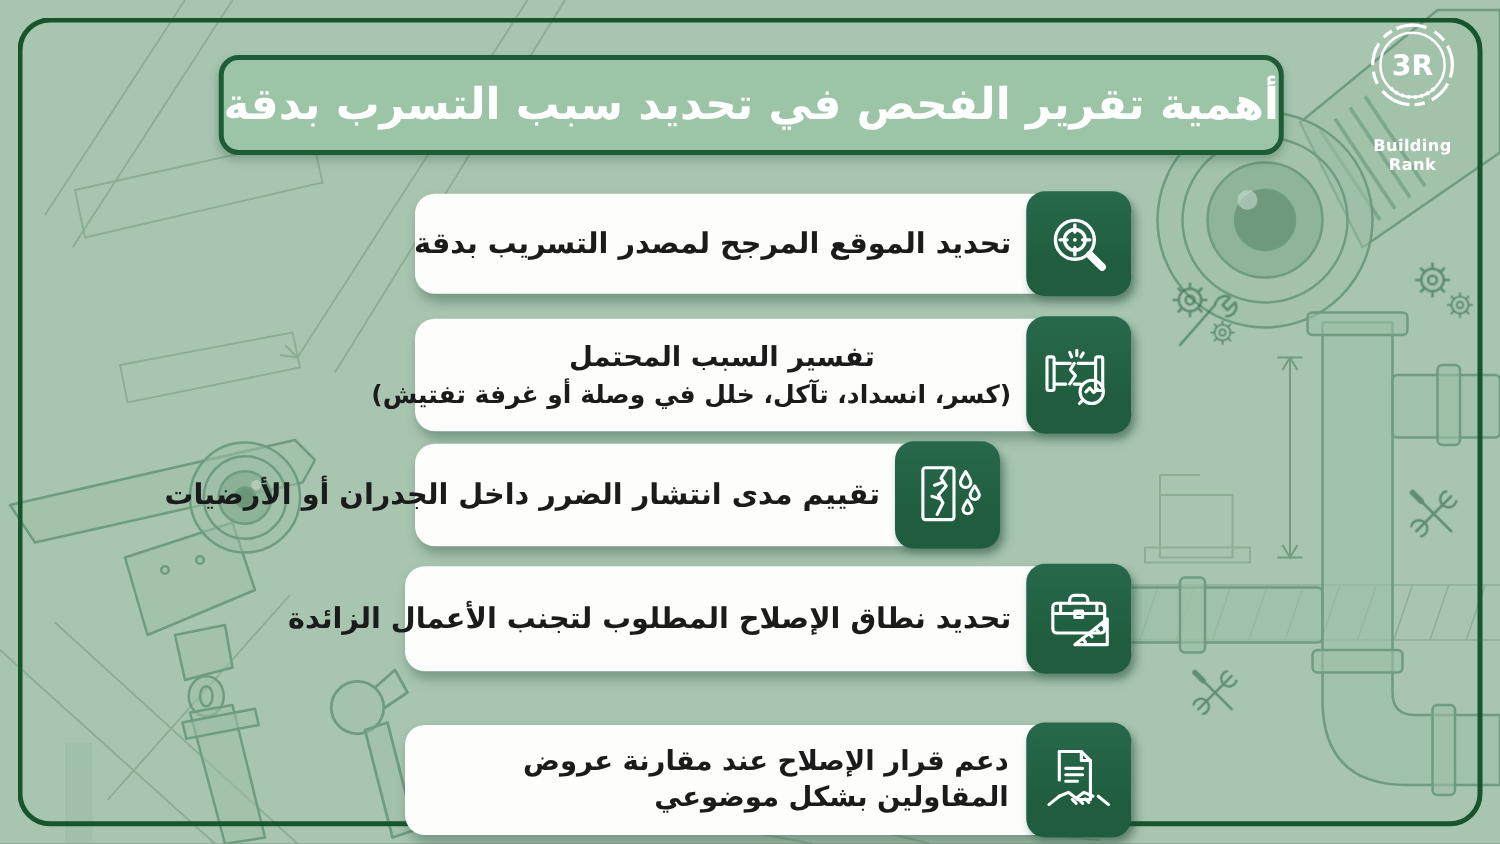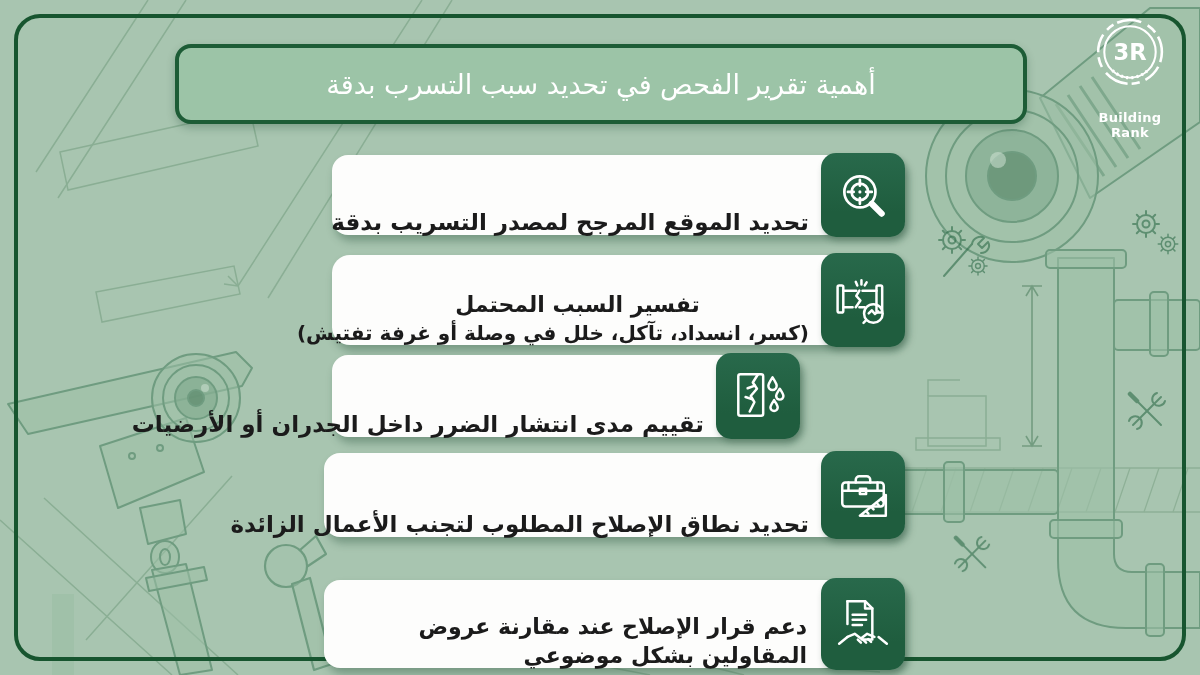--- a/index.html
+++ b/index.html
@@ -15,43 +15,43 @@
     border-radius:26px;pointer-events:none;
   }
   .header{
     position:absolute;left:175px;top:44px;width:852px;height:80px;
     background:var(--c-banner-fill-green,#9cc4a7);
     border:4px solid var(--c-banner-border-green,#1d5c36);
     border-radius:16px;display:flex;align-items:center;justify-content:center;
     box-shadow:0 4px 8px rgba(25,70,45,.28);
   }
   .header-title{
-    color:#fff;font-size:27px;font-weight:normal;letter-spacing:0;
+    color:#fff;font-size:35px;font-weight:bold;letter-spacing:0;
     white-space:nowrap;direction:rtl;
   }
   .logo{position:absolute;left:1082px;top:18px;width:96px;text-align:center;}
   .logo-name{color:#fff;font-weight:bold;font-size:13px;margin-top:16px;letter-spacing:.3px;}
   .card{
     position:absolute;background:var(--c-card-white,#fdfdfc);border-radius:16px;
     box-shadow:3px 6px 9px rgba(25,70,45,.35);
   }
   .icon-box{
     position:absolute;top:-2px;right:0;bottom:-2px;width:84px;border-radius:15px;
     background:linear-gradient(180deg,#28694b, var(--c-icon-square-green,#1f5d3e) 70%);
     display:flex;align-items:center;justify-content:center;
     box-shadow:2px 4px 6px rgba(25,70,45,.3);
   }
   .card-text{
     position:absolute;top:0;bottom:0;left:14px;right:96px;
-    display:flex;flex-direction:column;justify-content:flex-end;gap:4px;
+    display:flex;flex-direction:column;justify-content:center;gap:4px;
     text-align:center;color:var(--c-text-dark,#1b1b1b);font-weight:bold;direction:rtl;
   }
   .line{display:block;white-space:nowrap;font-size:23px;}
   .card1{left:332px;top:155px;width:573px;height:80px;}
-  .card2{left:332px;top:255px;width:573px;height:90px;border-radius:18px;}
+  .card2{left:332px;top:255px;width:573px;height:90px;}
   .card3{left:332px;top:355px;width:468px;height:82px;}
   .card4{left:324px;top:453px;width:581px;height:84px;}
   .card5{left:324px;top:580px;width:581px;height:88px;}
   .card2 .line{font-size:22px;}
   .card2 .line-small{font-size:20px;}
   .card5 .card-text{text-align:right;right:98px;}
   .card5 .line{font-size:22px;}
   .icon-box svg{width:56px;height:56px;}
 </style>
 </head>

